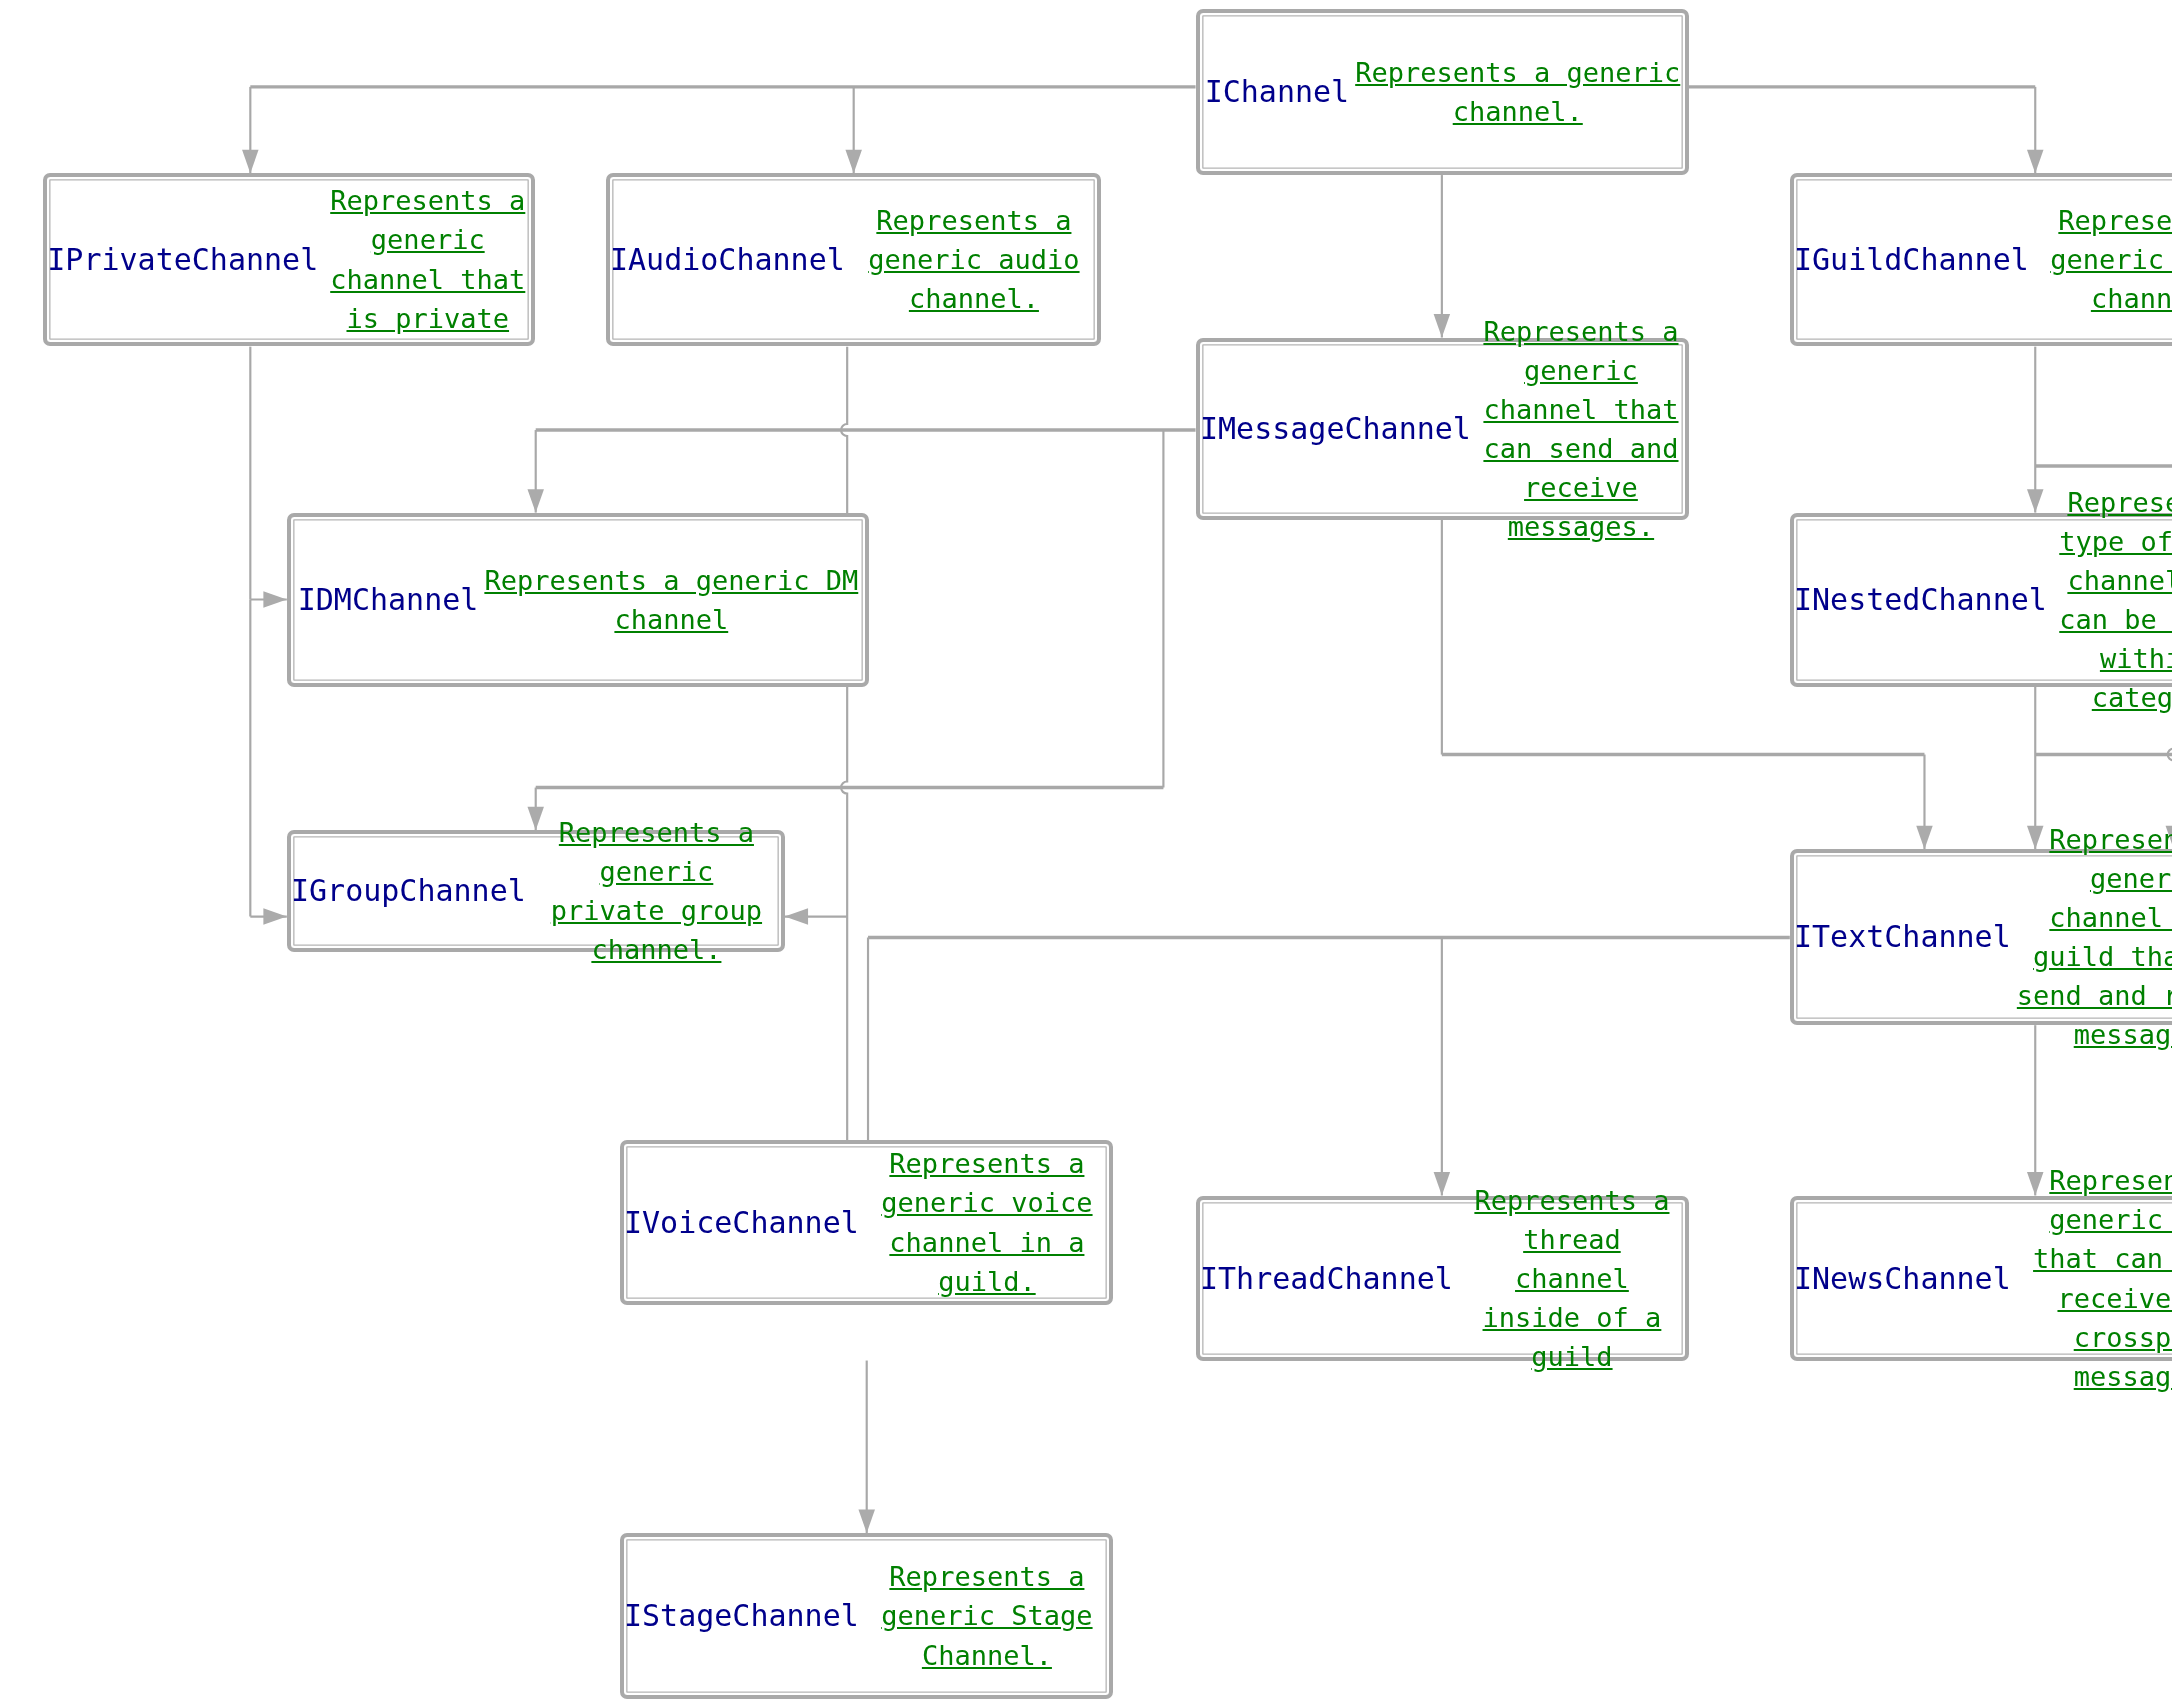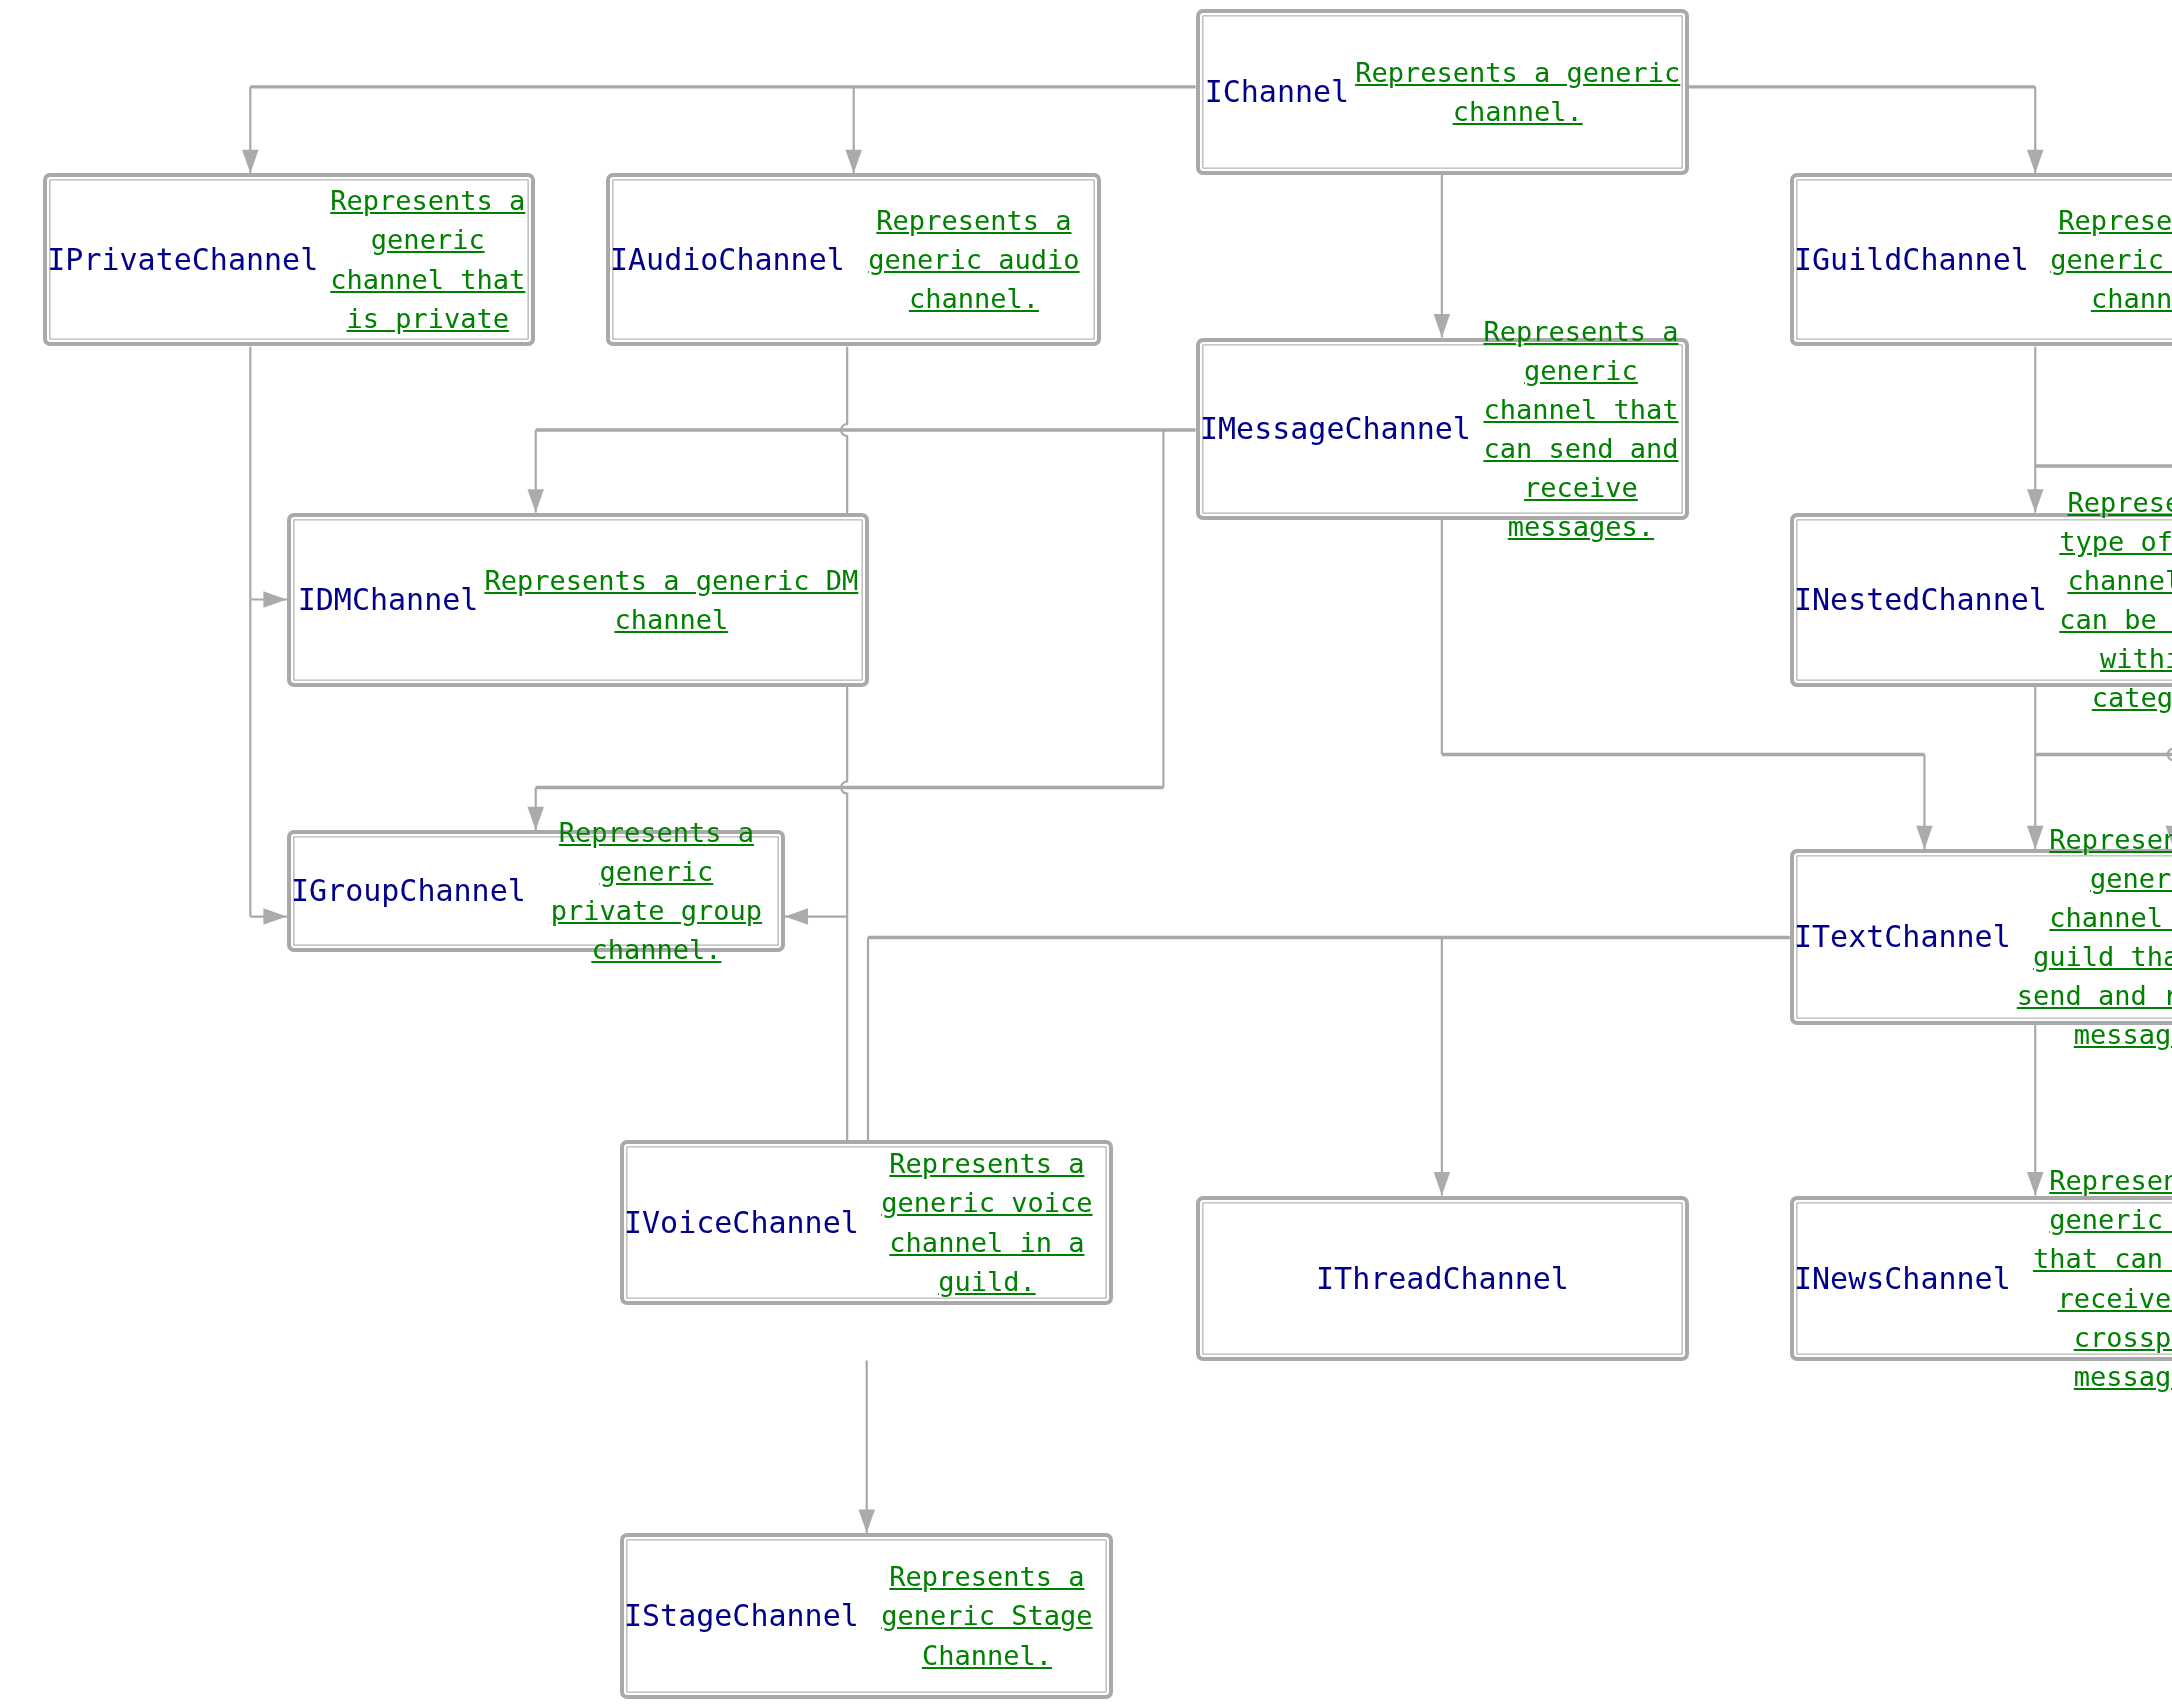--- a/index.html
+++ b/index.html
@@ -113,20 +113,22 @@
 channel in a guild that can
 send and receive messages.</div>
     </div>
     <div class="node" style="left: 620px; top: 1140px; width: 493px; height: 165px;">
       <div class="title">IVoiceChannel</div>
       <div class="desc">Represents a generic voice
 channel in a guild.</div>
     </div>
     <div class="node" style="left: 1196px; top: 1196px; width: 493px; height: 165px;">
       <div class="title">IThreadChannel</div>
+      <div class="desc">Represents a thread channel
+inside of a guild</div>
     </div>
     <div class="node" style="left: 1790px; top: 1196px; width: 491px; height: 165px;">
       <div class="title">INewsChannel</div>
       <div class="desc">Represents a generic news
 that can send, receive and
 crosspost messages.</div>
     </div>
     <div class="node" style="left: 620px; top: 1533px; width: 493px; height: 166px;">
       <div class="title">IStageChannel</div>
       <div class="desc">Represents a generic Stage

